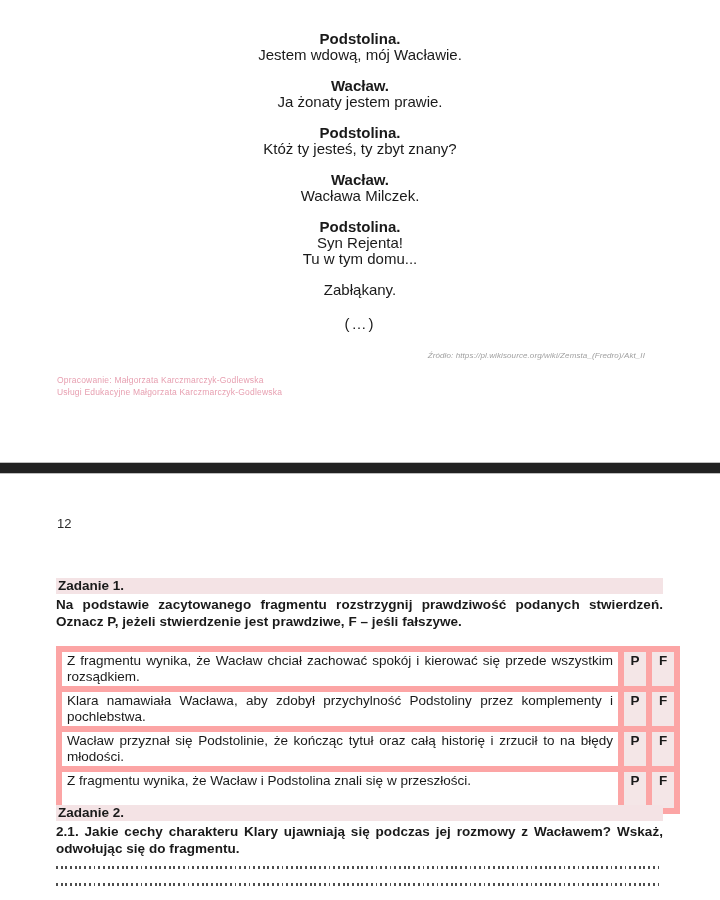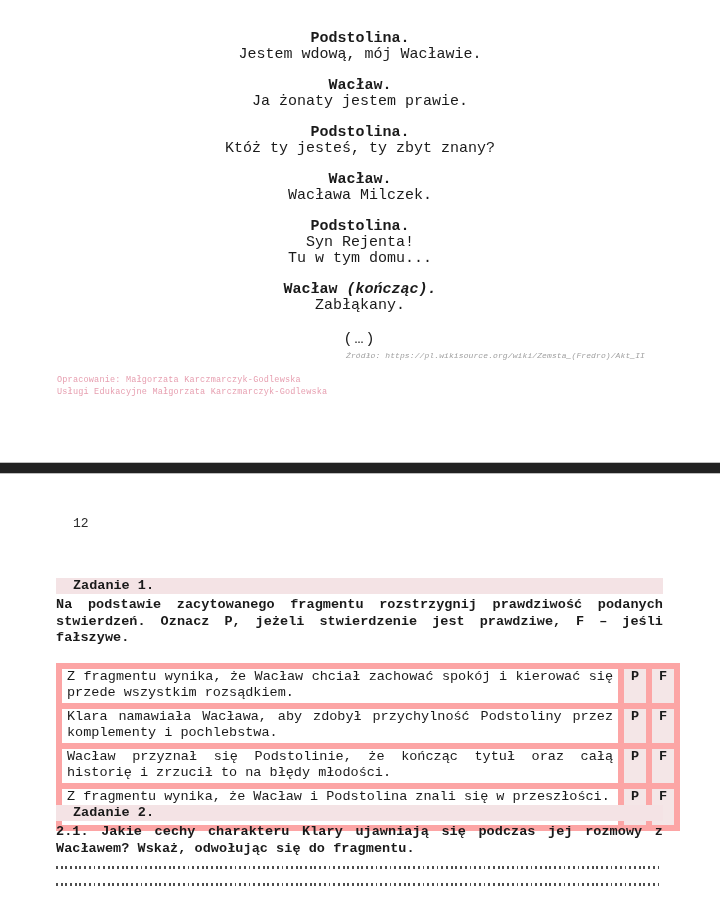--- a/index.html
+++ b/index.html
@@ -1,41 +1,41 @@
 <!DOCTYPE html>
 <html lang="pl"><head>
 <meta charset="utf-8">
 <style>
   html,body{margin:0;padding:0;background:#fff;}
   .page{
     position:relative;width:720px;height:900px;background:#ffffff;
-    font-family:Liberation Mono, monospace;color:#1a1a1a;overflow:hidden;
+    font-family:Liberation Sans, sans-serif;color:#1a1a1a;overflow:hidden;
   }
   
   .dialogue{position:absolute;left:0;top:31px;width:720px;text-align:center;
     font-size:15px;line-height:16px;}
   .dialogue-block{margin-bottom:15px;}
   .speaker{font-weight:bold;}
   .speaker-note{font-weight:bold;font-style:italic;}
   .ellipsis-line{margin-top:18px;letter-spacing:2px;}
   
   .source-line{position:absolute;top:351px;right:75px;font-size:8px;font-style:italic;
     color:#9f9f9f;letter-spacing:0.1px;}
   .credits{position:absolute;left:57px;top:375px;font-size:8.5px;line-height:11.5px;
     color:#e79fb0;letter-spacing:0.2px;}
   
   .divider{position:absolute;left:0;top:462px;width:720px;height:10px;background:#212121;
     border-top:1px solid #bdbdbd;border-bottom:1px solid #bdbdbd;}
   
-  .page-number{position:absolute;left:57px;top:516px;font-size:13px;color:#2b2b2b;margin-left:16px;}
+  .page-number{position:absolute;left:57px;top:516px;font-size:13px;color:#2b2b2b;}
   .task{position:absolute;left:56px;width:607px;}
   .task1{top:578px;}
   .task2{top:805px;}
   .task-title{background:#f4e3e5;font-weight:bold;font-size:13.5px;height:16px;
-    line-height:16px;padding-left:17px;}
+    line-height:16px;padding-left:2px;}
   .task-text{font-weight:bold;font-size:13.5px;line-height:16.5px;text-align:justify;
     margin-top:3px;letter-spacing:0.05px;}
   
   .tf-table{border-collapse:collapse;margin-top:16px;width:604px;table-layout:fixed;}
   .tf-table td{border:6px solid #fca5a5;font-size:13.5px;line-height:16px;
     vertical-align:top;padding:0.5px 5px 1.5px 5px;}
   .tf-table td.statement{text-align:justify;width:546px;}
   .tf-table td.tf{width:22px;text-align:center;font-weight:bold;background:#f4e6e7;
     padding:0.5px 0 1.5px 0;}
   .tf-table tr.tall td{height:34px;margin-top:27px;}
@@ -66,24 +66,20 @@
     <div class="dialogue-block">
       <div class="speaker">Wacław.</div>
       <div>Wacława Milczek.</div>
     </div>
     <div class="dialogue-block">
       <div class="speaker">Podstolina.</div>
       <div>Syn Rejenta!</div>
       <div>Tu w tym domu...</div>
     </div>
     <div class="dialogue-block">
-      <div>
-        <span class="speaker">Wacław</span>
-        <span class="speaker-note">(kończąc).</span>
-      </div>
       <div>Zabłąkany.</div>
     </div>
     <div class="ellipsis-line">(…)</div>
   </div>
 
   <div class="source-line">Źródło: https://pl.wikisource.org/wiki/Zemsta_(Fredro)/Akt_II</div>
   <div class="credits">
     <div>Opracowanie: Małgorzata Karczmarczyk-Godlewska</div>
     <div>Usługi Edukacyjne Małgorzata Karczmarczyk-Godlewska</div>
   </div>

